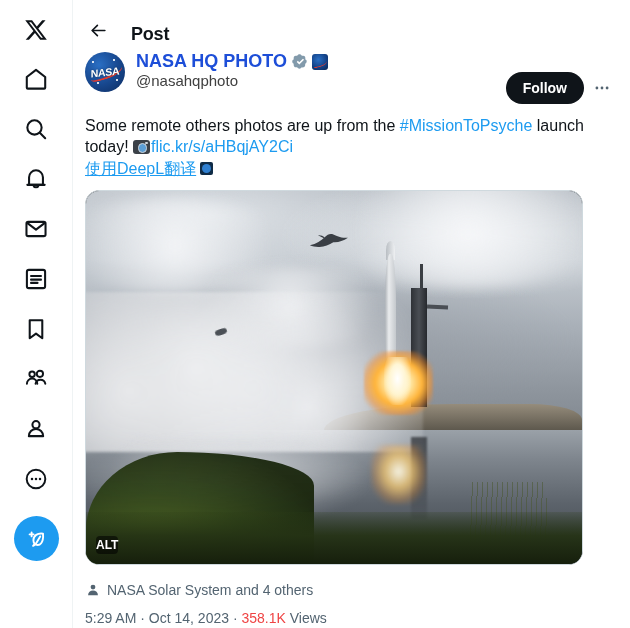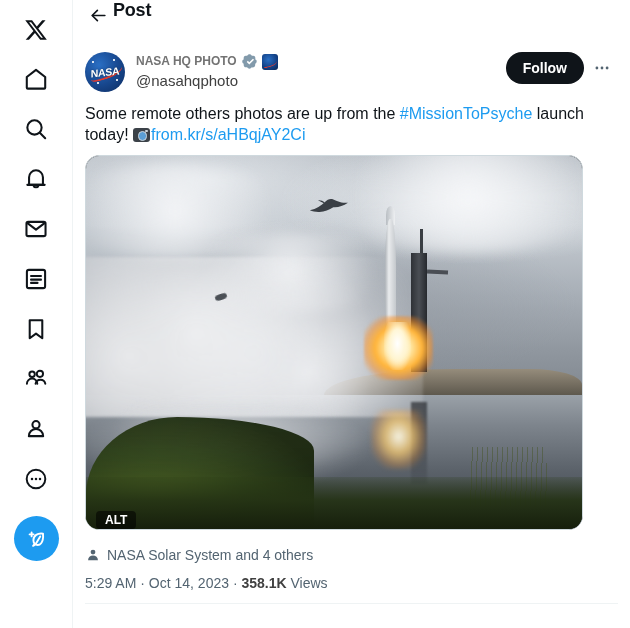--- a/index.html
+++ b/index.html
@@ -35,22 +35,22 @@
     background: #1d9bf0;
     display: flex; align-items: center; justify-content: center;
     cursor: pointer;
     color: #ffffff;
   }
 
   
   .main { flex: 1 1 auto; height: 628px; overflow: hidden; background:#fff; }
 
   .topbar {
-    height: 45px; display: flex; align-items: flex-start;
-    padding: 0 10px; 
+    height: 45px; display: flex; align-items: flex-end;
+    padding: 0 10px; gap: 18px;
     background: rgba(255,255,255,0.92);
   }
   .back-btn {
     width: 30px; height: 30px; border-radius: 50%;
     display: flex; align-items: center; justify-content: center;
     cursor: pointer; color: #0f1419;
   }
   .topbar-title { font-size: 18px; font-weight: bold; color: #0f1419; letter-spacing: -0.2px; }
 
   .post { padding: 0 12px; }
@@ -74,37 +74,37 @@
     position: absolute; left: 4px; top: 13px; width: 34px; height: 14px;
     border-bottom: 2.5px solid #e03a2f;
     border-radius: 0 0 60% 25%;
     transform: rotate(-16deg);
   }
   .avatar .star { position:absolute; width:1.6px; height:1.6px; background:#fff; border-radius:50%; }
 
   .names { margin-left: 11px; flex: 1 1 auto; min-width: 0; }
   .name-row { display: flex; align-items: center; gap: 4px; }
   .display-name {
-    font-size: 12px; font-weight: bold; color: #737373; line-height: 19px;
+    font-size: 18px; font-weight: bold; color: #1d4ed8; line-height: 19px;
     white-space: nowrap;
   }
   .verified { width: 17px; height: 17px; flex: 0 0 17px; color: #829aab; display:flex; }
   .affiliate {
     width: 16px; height: 16px; flex: 0 0 16px; border-radius: 3px;
     background: radial-gradient(circle at 40% 35%, #2a6fc4 0%, #123f84 60%, #0a2350 100%);
     position: relative; overflow: hidden;
   }
   .affiliate::after {
     content: ""; position: absolute; left: 1px; top: 6px; width: 14px; height: 6px;
     border-bottom: 1.4px solid #e03a2f; border-radius: 0 0 60% 25%;
     transform: rotate(-14deg);
   }
   .handle { font-size: 15px; color: #404040; line-height: 20px; margin-top: 0px; }
 
-  .head-actions { display: flex; align-items: center; gap: 2px; margin-left: 8px; }
+  .head-actions { display: flex; align-items: center; gap: 2px; margin-left: 8px; margin-top: 20px; }
   .follow-btn {
     background: #0f1419; color: #ffffff;
     border: none; border-radius: 999px;
     font-family: "Liberation Sans", sans-serif;
     font-size: 14px; font-weight: bold;
     padding: 8px 17px; cursor: pointer; white-space: nowrap;
   }
   .more-btn {
     width: 32px; height: 32px; border-radius: 50%;
     display: flex; align-items: center; justify-content: center;
@@ -257,37 +257,37 @@
     background:#4b5056; border-radius:40%;
     transform: rotate(-18deg); filter: blur(.3px);
   }
   .reeds {
     position:absolute; right:7%; bottom:6%; width:16%; height:16%;
     background:
       repeating-linear-gradient(92deg, rgba(60,72,40,.0) 0 4px, rgba(74,88,48,.55) 4px 5px);
     filter: blur(.2px);
   }
   .alt-badge {
-    position:absolute; left:10px; bottom:0;
+    position:absolute; left:10px; bottom:10px;
     font-size: 12px; font-weight: bold; color:#ffffff;
     background: rgba(0,0,0,.55); border-radius: 4px;
-    padding: 2px 9px; cursor: pointer; margin-top: 40px;
+    padding: 2px 0; cursor: pointer; margin-top: 40px;
   }
 
   
   .social-proof {
     display:flex; align-items:center; gap:6px;
     margin-top: 17px; font-size: 14px; color: #536471; cursor: pointer;
   }
   .sp-icon { width:16px; height:16px; color:#536471; display:flex; flex:0 0 16px; }
   .timestamp {
     margin-top: 12px; padding-bottom: 12px;
     font-size: 14px; color: #536471;
   }
-  .views-count { color: #404040; font-weight: bold; }
+  .views-count { color: #ef4444; font-weight: normal; }
   .divider { height:1px; background:#eff3f4; margin: 0 0 0 0; }
 </style>
 </head>
 <body>
 
 <div class="app">
 
   <nav class="sidebar">
 
     <div class="nav-btn nav-logo" title="X">
@@ -417,23 +417,26 @@
             <svg width="18" height="18" viewBox="0 0 24 24" fill="currentColor" aria-hidden="true">
               <circle cx="5.2" cy="12" r="1.85"></circle>
               <circle cx="12" cy="12" r="1.85"></circle>
               <circle cx="18.8" cy="12" r="1.85"></circle>
             </svg>
           </div>
         </div>
       </div>
 
       <div class="tweet-text">
-        <span>Some remote others photos are up from the </span><a class="link">#MissionToPsyche</a><span> launch today! </span><span class="emoji-cam"></span><a class="link">from.kr/s/aHBqjAY2Ci</a>
-      </div>
-
+        <span>Some remote others photos are up from the </span><a class="link">#MissionToPsyche</a><span> launch today! </span><span class="emoji-cam"></span><a class="link">flic.kr/s/aHBqjAY2Ci</a>
+      </div>
+
+      <div class="translate-row">
+        <span class="translate-link">使用DeepL翻译</span><span class="deepl-badge"></span>
+      </div>
 
       <div class="media">
         <div class="scene">
           <div class="sky"></div>
           <div class="cloudband" style="left:-8%; top:2%;  width:52%; height:26%;"></div>
           <div class="cloudband" style="left:46%; top:-4%; width:62%; height:30%;"></div>
           <div class="cloudband" style="left:18%; top:20%; width:46%; height:22%;"></div>
           <div class="water"></div>
           <div class="shore"></div>
           <div class="smoke"></div>

